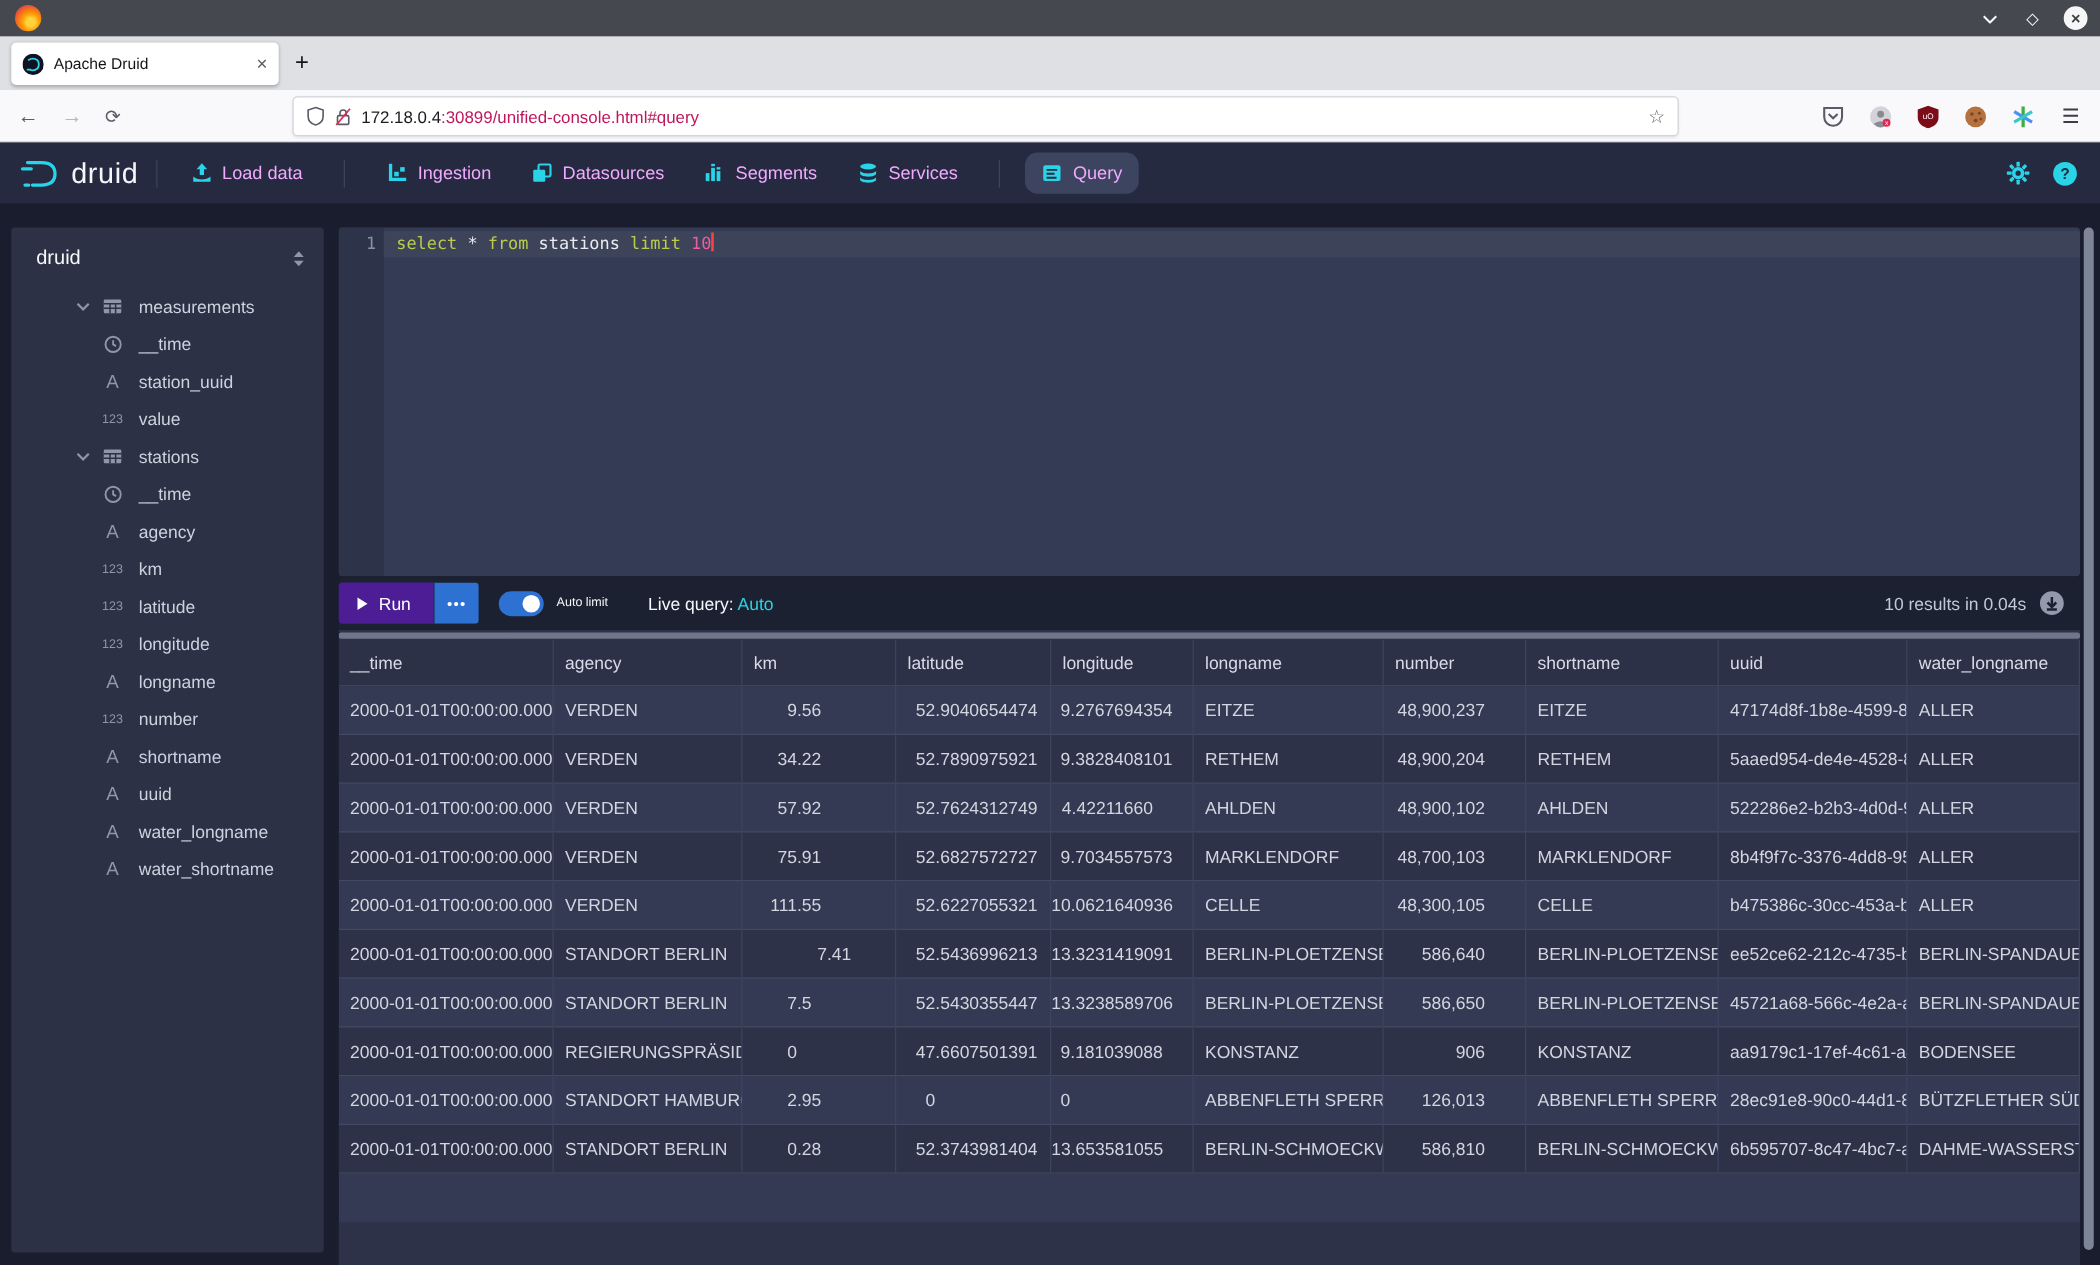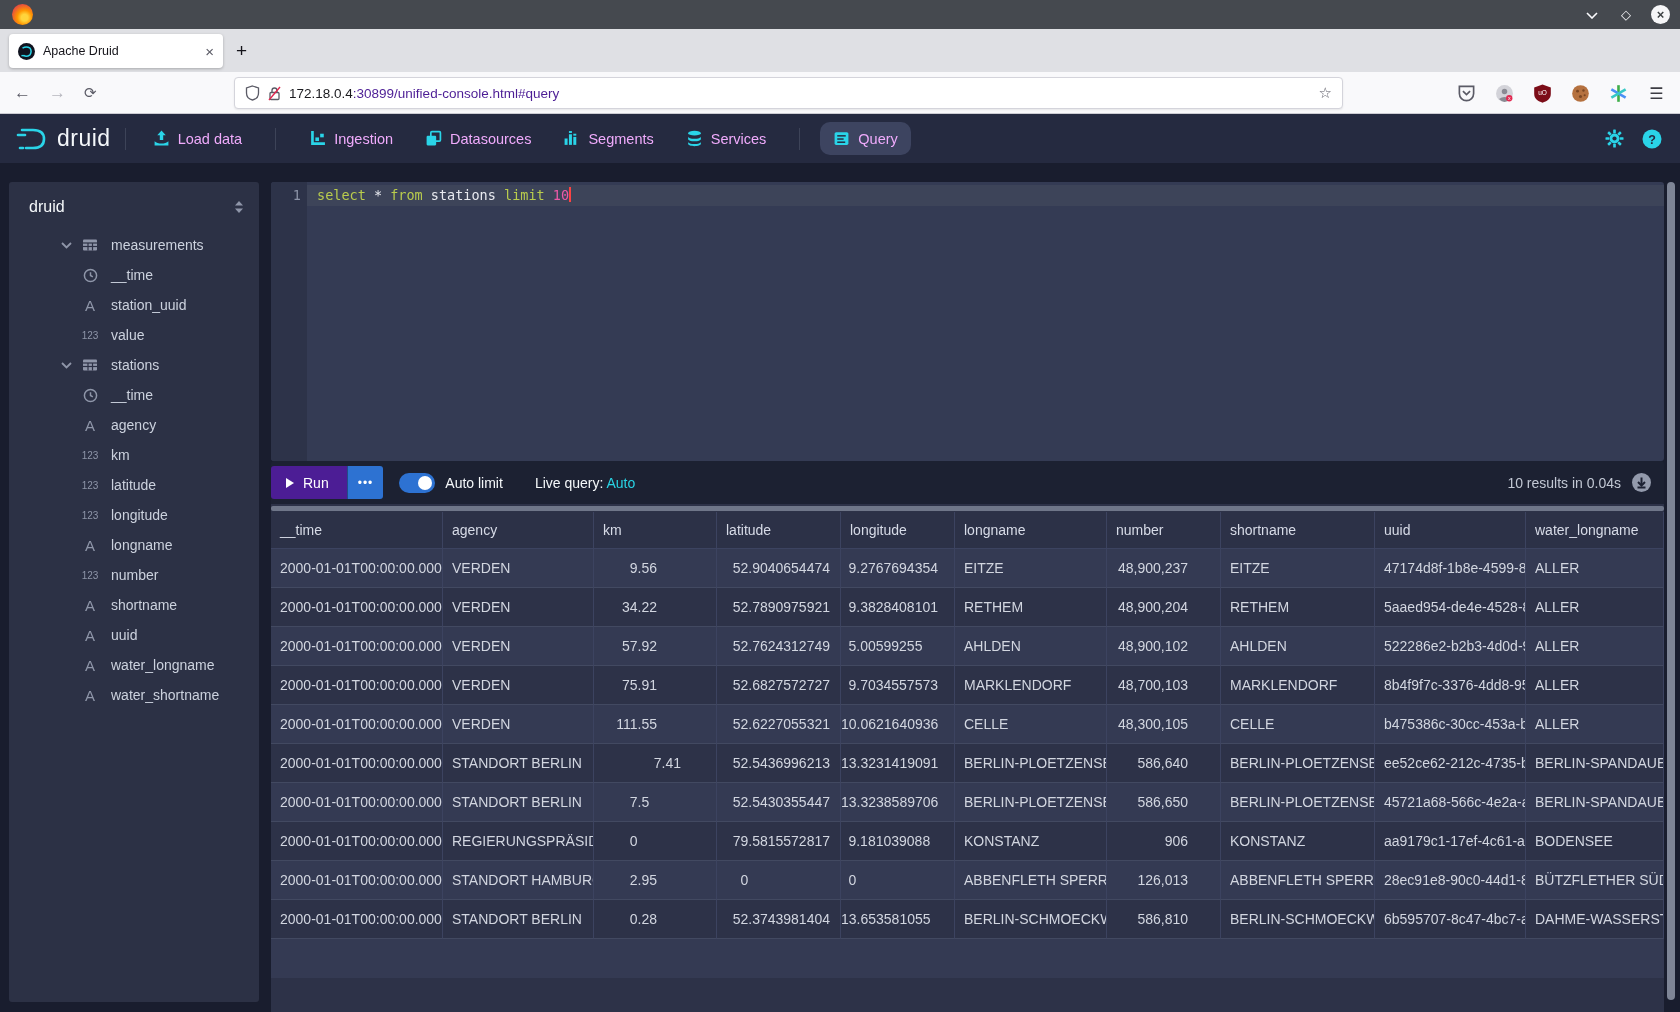--- a/index.html
+++ b/index.html
@@ -27,21 +27,21 @@
   .tab-close { color:#5b5b66; font-size:15px; }
   .newtab-btn { position:absolute; left:236px; top:12px; font-size:19px; color:#15141a; line-height:19px; }
 
   .toolbar { position:absolute; left:0; top:72px; width:1680px; height:42px; background:#f9f9fb; border-bottom:1px solid #ccccd3;
     display:flex; align-items:center; }
   .nav-arrows { position:absolute; left:14px; top:0; height:42px; display:flex; align-items:center; gap:18px; font-size:17px; }
   .arrow-back { color:#5b5b66; } .arrow-fwd { color:#b6b6be; } .arrow-reload { color:#5b5b66; font-size:15px; }
   .urlbar { position:absolute; left:234px; top:5px; width:1109px; height:32px; background:#ffffff; border:1px solid #d4d4db;
     border-radius:4px; box-shadow:0 1px 2px rgba(0,0,0,.08); display:flex; align-items:center; padding:0 10px; gap:8px; }
   .url-text { flex:1; font-size:13.5px; white-space:nowrap; overflow:hidden; }
-  .url-host { color:#1b1b1f; } .url-path { color:#4c1d95;margin-top:16px; }
+  .url-host { color:#1b1b1f; } .url-path { color:#be185d;margin-top:16px; }
   .url-star { color:#5b5b66; font-size:15px; }
   .toolbar-icons { position:absolute; right:14px; top:0; height:42px; display:flex; align-items:center; gap:19px; }
   .ti { width:19px; height:19px; display:flex; align-items:center; justify-content:center; }
   .hamburger { font-size:16px; color:#3c3c43; }
 
   
   .druidnav { position:absolute; left:0; top:114px; width:1680px; height:49px; background:#252a40;
     display:flex; align-items:center; }
   .brand { display:flex; align-items:center; gap:7px; margin-left:16px; }
   .brand-word { color:#f4f7fa; font-size:23px; font-weight:400; letter-spacing:0.5px; }
@@ -78,21 +78,21 @@
   .runbar { position:absolute; left:271px; top:298px; width:1393px; height:43px; background:#1c2132; border-radius:3px 3px 0 0;
     display:flex; align-items:center; }
   .run-group { display:flex; margin-left:0; height:33px; }
   .run-btn { background:#4c1d95; color:#fff; border-radius:3px 0 0 3px; display:flex; align-items:center; gap:9px;
     padding:0 18px 0 15px; font-size:14px; }
   .play { width:0; height:0; border-left:8px solid #fff; border-top:5px solid transparent; border-bottom:5px solid transparent; }
   .more-btn { background:#2d72d2; color:#fff; border-radius:0 3px 3px 0; border-left:1px solid rgba(17,20,24,.4);
     display:flex; align-items:center; padding:0 10px; font-size:12px; letter-spacing:1px; }
   .toggle { margin-left:16px; width:36px; height:20px; border-radius:10px; background:#2d72d2; position:relative; }
   .knob { position:absolute; right:3px; top:3px; width:14px; height:14px; border-radius:50%; background:#fff; }
-  .autolimit { margin-left:10px; color:#f5f8fa; font-size:14px; }
+  .autolimit { margin-left:10px; color:#f5f8fa; font-size:10px; }
   .livequery { margin-left:32px; color:#f5f8fa; font-size:14px; }
   .livequery .lv { color:#29d3e4; }
   .run-right { position:absolute; right:12px; display:flex; align-items:center; gap:10px; }
   .results-summary { color:#c2c8d4; font-size:14px;margin-left:33px; }
 
   .results { position:absolute; left:271px; top:341px; width:1393px; height:664px; background:#2d3248; border-radius:0 0 3px 3px; overflow:hidden; }
   .topscroll { position:absolute; left:0; top:0; width:1393px; height:8px; }
   .topscroll .thumb { margin:2px 0 0 0; height:5px; width:100%; background:#6f7689; border-radius:2px; }
   .grid-head, .grid-row { display:grid; grid-template-columns:172px 151px 123px 124px 114px 152px 114px 154px 151px 138px; }
   .grid-head { position:absolute; left:0; top:8px; width:1393px; height:37px; background:#2c3147; }
@@ -486,21 +486,21 @@
           <div class="cell num" style="padding-right: 32px;"><span>48,900,204</span></div>
           <div class="cell">RETHEM</div>
           <div class="cell">5aaed954-de4e-4528-8f</div>
           <div class="cell">ALLER</div>
         </div>
         <div class="grid-row odd">
           <div class="cell">2000-01-01T00:00:00.000Z</div>
           <div class="cell">VERDEN</div>
           <div class="cell num" style="padding-right: 59px;"><span>57.92</span></div>
           <div class="cell num" style="padding-right: 10px;"><span>52.7624312749</span></div>
-          <div class="cell num" style="padding-right: 16px;"><span>5.00599255</span><span class="pad0">00</span></div>
+          <div class="cell num" style="padding-right: 16px;"><span>4.42211660</span><span class="pad0">00</span></div>
           <div class="cell">AHLDEN</div>
           <div class="cell num" style="padding-right: 32px;"><span>48,900,102</span></div>
           <div class="cell">AHLDEN</div>
           <div class="cell">522286e2-b2b3-4d0d-9a</div>
           <div class="cell">ALLER</div>
         </div>
         <div class="grid-row even">
           <div class="cell">2000-01-01T00:00:00.000Z</div>
           <div class="cell">VERDEN</div>
           <div class="cell num" style="padding-right: 59px;"><span>75.91</span></div>
@@ -545,21 +545,21 @@
           <div class="cell">BERLIN-PLOETZENSEE UW</div>
           <div class="cell num" style="padding-right: 32px;"><span>586,650</span></div>
           <div class="cell">BERLIN-PLOETZENSEE UW</div>
           <div class="cell">45721a68-566c-4e2a-a6</div>
           <div class="cell">BERLIN-SPANDAUER-SC</div>
         </div>
         <div class="grid-row even">
           <div class="cell">2000-01-01T00:00:00.000Z</div>
           <div class="cell">REGIERUNGSPRÄSIDIUM</div>
           <div class="cell num" style="padding-right: 59px;"><span>0</span><span class="pad0">.00</span></div>
-          <div class="cell num" style="padding-right: 10px;"><span>79.5815572817</span></div>
+          <div class="cell num" style="padding-right: 10px;"><span>47.6607501391</span></div>
           <div class="cell num" style="padding-right: 16px;"><span>9.181039088</span><span class="pad0">0</span></div>
           <div class="cell">KONSTANZ</div>
           <div class="cell num" style="padding-right: 32px;"><span>906</span></div>
           <div class="cell">KONSTANZ</div>
           <div class="cell">aa9179c1-17ef-4c61-a48</div>
           <div class="cell">BODENSEE</div>
         </div>
         <div class="grid-row odd">
           <div class="cell">2000-01-01T00:00:00.000Z</div>
           <div class="cell">STANDORT HAMBURG</div>

